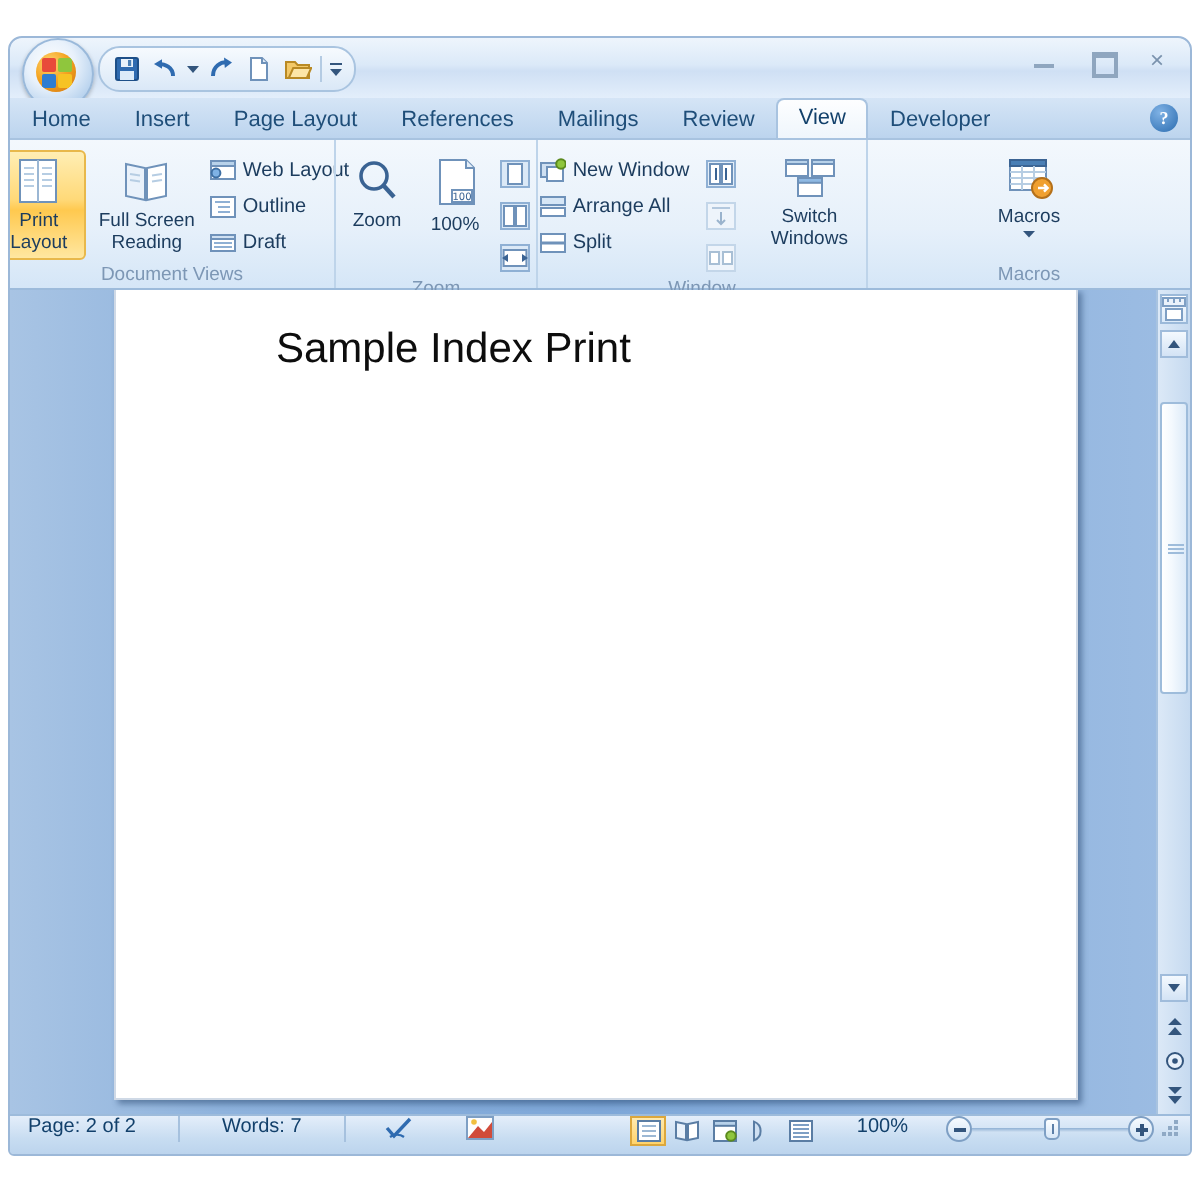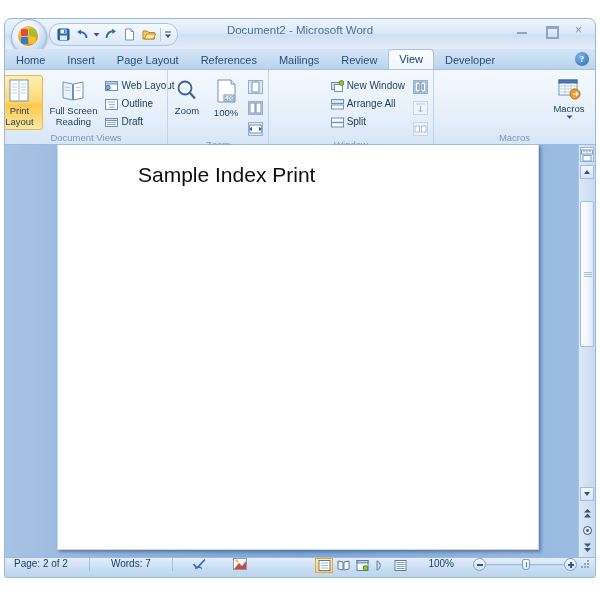--- a/index.html
+++ b/index.html
@@ -112,21 +112,21 @@
     border-bottom: 1px solid #9dbbdb;
     display: flex;
     box-sizing: border-box;
   }
   .group {
     position: relative; height: 100%;
     display: flex; flex-direction: column; align-items: center;
     padding: 2px 3px 0 3px;
     box-sizing: border-box;
   }
-  .group + .group { border-left: 1px solid #bed4ea; align-items: flex-end; }
+  .group + .group { border-left: 1px solid #bed4ea; }
   .group-body { flex: 1; display: flex; align-items: flex-start; padding-top: 3px; }
   .group-label {
     font-size: 9.5px; color: #7d97b5; height: 13px; line-height: 13px;
     width: 100%; text-align: center;
   }
 
   .bigbtn {
     width: 44px; display: flex; flex-direction: column; align-items: center;
     padding: 2px 1px; border: 1px solid transparent; border-radius: 3px;
   }
@@ -293,21 +293,20 @@
       </div>
       <div class="sep-qat"></div>
       <div class="qat-btn" style="width:8px">
         <svg width="8" height="8" viewBox="0 0 8 8">
           <rect x="1" y="0.5" width="6" height="1" fill="#33557d"></rect>
           <path d="M1 3.5 L7 3.5 L4 7 Z" fill="#33557d"></path>
         </svg>
       </div>
     </div>
 
-    <div class="title-text">Document2 - Microsoft Word</div>
 
     <div class="wincontrols">
       <div class="wc wc-min"></div>
       <div class="wc wc-max"></div>
       <div class="wc">×</div>
     </div>
   </div>
 
   <div class="tabstrip">
     <div class="tab">Home</div>
@@ -495,20 +494,31 @@
           </div>
           <div class="tiny-btn">
             <svg width="15" height="14" viewBox="0 0 15 14">
               <rect x="0.5" y="0.5" width="14" height="13" fill="#eef4fb" stroke="#c3d6e9"></rect>
               <rect x="2" y="4" width="4.5" height="6" fill="#fff" stroke="#a8bfd5"></rect>
               <rect x="8.5" y="4" width="4.5" height="6" fill="#fff" stroke="#a8bfd5"></rect>
             </svg>
           </div>
         </div>
 
+        <div class="bigbtn" style="width:54px;margin-left:6px">
+          <svg width="28" height="24" viewBox="0 0 28 24">
+            <rect x="2" y="2" width="11" height="8" fill="#fff" stroke="#6f92ba"></rect>
+            <rect x="2" y="2" width="11" height="2" fill="#b8d2ea" stroke="#6f92ba"></rect>
+            <rect x="15" y="2" width="11" height="8" fill="#fff" stroke="#6f92ba"></rect>
+            <rect x="15" y="2" width="11" height="2" fill="#b8d2ea" stroke="#6f92ba"></rect>
+            <rect x="8" y="11" width="12" height="9" fill="#fff" stroke="#6f92ba"></rect>
+            <rect x="8" y="11" width="12" height="2.4" fill="#8fb9e3" stroke="#6f92ba"></rect>
+          </svg>
+          <div class="lbl">Switch Windows</div>
+        </div>
       </div>
       <div class="group-label">Window</div>
     </div>
 
     <div class="group" style="width:auto;flex:1">
       <div class="group-body">
         <div class="bigbtn" style="width:42px;margin:0 auto">
           <svg width="26" height="24" viewBox="0 0 26 24">
             <rect x="3" y="2" width="18" height="15" fill="#fff" stroke="#6f92ba"></rect>
             <rect x="3" y="2" width="18" height="3" fill="#4a7fb5" stroke="#3a6393"></rect>

